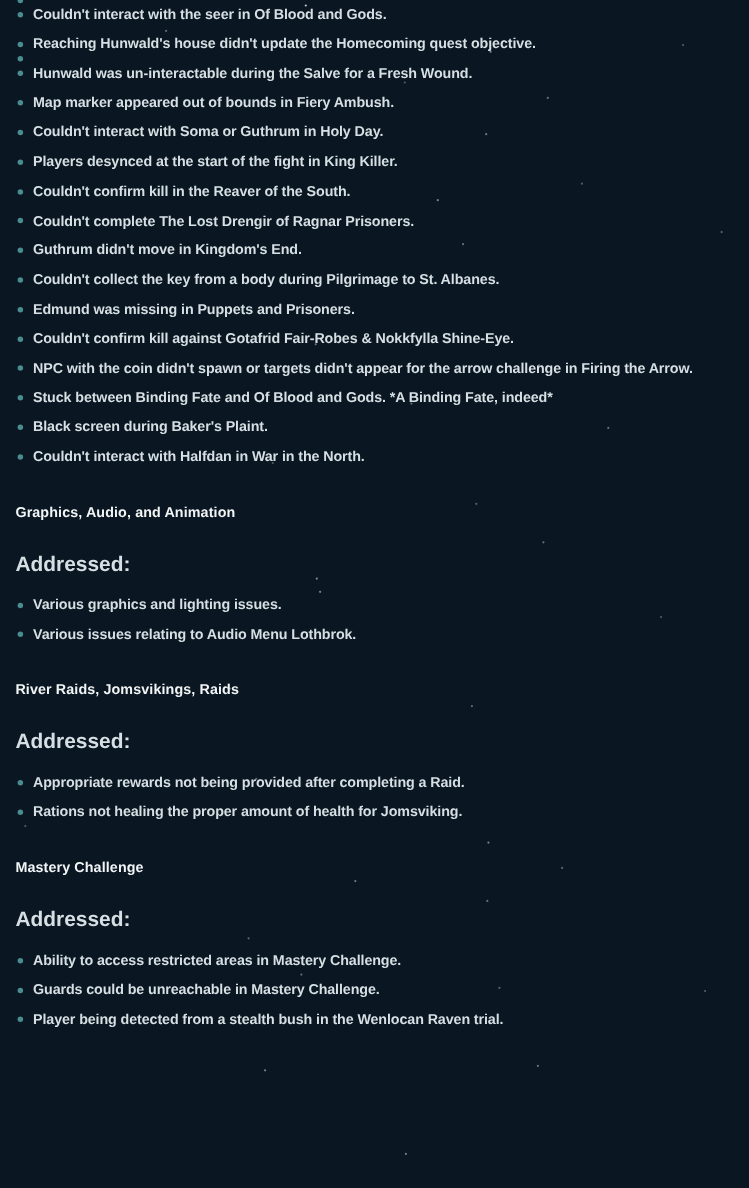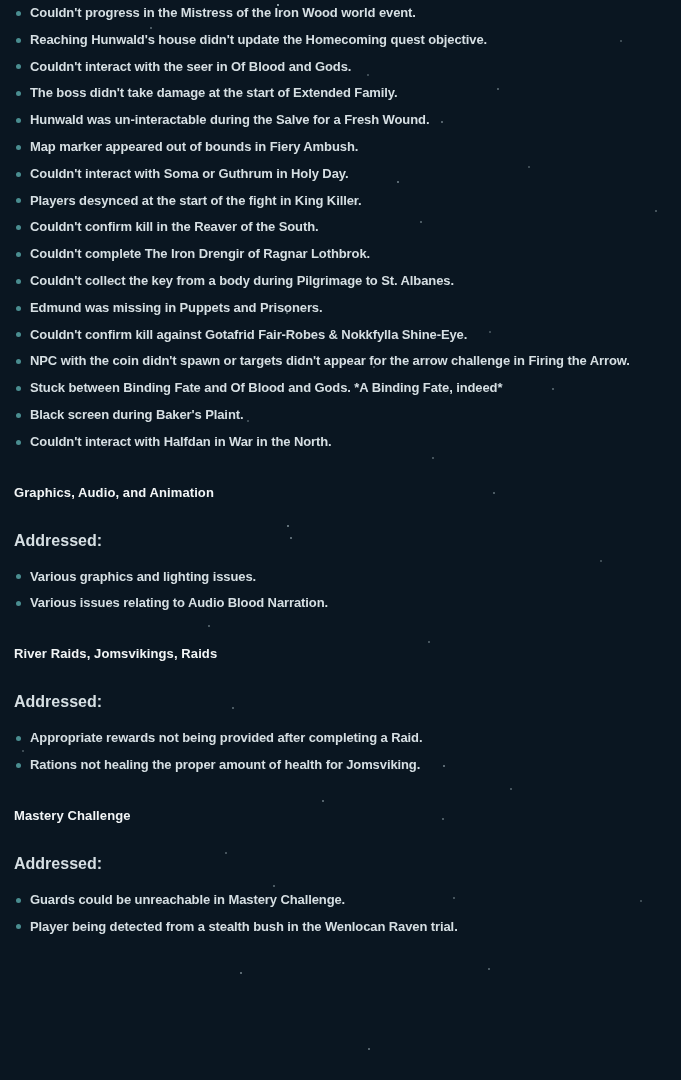--- a/index.html
+++ b/index.html
@@ -63,21 +63,21 @@
   h2.section-heading {
     margin: 26px 0 0 14px;
     font-size: 13px;
     line-height: 22px;
     font-weight: 700;
     letter-spacing: 0.1px;
     color: var(--heading-text, #f2f5f6);
   }
   p.addressed {
     margin: 28px 0 0 14px;
-    font-size: 16px;
+    font-size: 19px;
     line-height: 18px;
     font-weight: 700;
     color: var(--body-text, #d6dfe3);
   }
   section .bug-list {
     margin-top: 14px;
   }
   section:first-child .bug-list {
     margin-top: 0;
   }
@@ -123,61 +123,63 @@
       <span class="star" style="left: 620px; top: 40px; opacity: 0.35;"></span>
       <span class="star" style="left: 655px; top: 210px; opacity: 0.4;"></span>
       <span class="star" style="left: 600px; top: 560px; opacity: 0.35;"></span>
       <span class="star" style="left: 640px; top: 900px; opacity: 0.35;"></span>
     </div>
 
   <div class="content">
 
     <section>
       <ul class="bug-list">
-          <li><span class="dot"></span><span>Couldn't progress in the Mistress of the Iron Wood world event.</span></li>
+          <li><span class="dot"></span></li>
+          <li><span class="dot"></span><span>Couldn't interact with the seer in Of Blood and Gods.</span></li>
           <li><span class="dot"></span><span>Reaching Hunwald's house didn't update the Homecoming quest objective.</span></li>
-          <li><span class="dot"></span><span>Couldn't interact with the seer in Of Blood and Gods.</span></li>
-          <li><span class="dot"></span><span>The boss didn't take damage at the start of Extended Family.</span></li>
+          <li><span class="dot"></span></li>
           <li><span class="dot"></span><span>Hunwald was un-interactable during the Salve for a Fresh Wound.</span></li>
           <li><span class="dot"></span><span>Map marker appeared out of bounds in Fiery Ambush.</span></li>
           <li><span class="dot"></span><span>Couldn't interact with Soma or Guthrum in Holy Day.</span></li>
           <li><span class="dot"></span><span>Players desynced at the start of the fight in King Killer.</span></li>
           <li><span class="dot"></span><span>Couldn't confirm kill in the Reaver of the South.</span></li>
-          <li><span class="dot"></span><span>Couldn't complete The Iron Drengir of Ragnar Lothbrok.</span></li>
+          <li><span class="dot"></span><span>Couldn't complete The Lost Drengir of Ragnar Prisoners.</span></li>
+          <li><span class="dot"></span><span>Guthrum didn't move in Kingdom's End.</span></li>
           <li><span class="dot"></span><span>Couldn't collect the key from a body during Pilgrimage to St. Albanes.</span></li>
           <li><span class="dot"></span><span>Edmund was missing in Puppets and Prisoners.</span></li>
           <li><span class="dot"></span><span>Couldn't confirm kill against Gotafrid Fair-Robes &amp; Nokkfylla Shine-Eye.</span></li>
           <li><span class="dot"></span><span>NPC with the coin didn't spawn or targets didn't appear for the arrow challenge in Firing the Arrow.</span></li>
           <li><span class="dot"></span><span>Stuck between Binding Fate and Of Blood and Gods. *A Binding Fate, indeed*</span></li>
           <li><span class="dot"></span><span>Black screen during Baker's Plaint.</span></li>
           <li><span class="dot"></span><span>Couldn't interact with Halfdan in War in the North.</span></li>
         </ul>
     </section>
 
     <section>
       <h2 class="section-heading">Graphics, Audio, and Animation</h2>
       <p class="addressed">Addressed:</p>
       <ul class="bug-list">
           <li><span class="dot"></span><span>Various graphics and lighting issues.</span></li>
-          <li><span class="dot"></span><span>Various issues relating to Audio Blood Narration.</span></li>
+          <li><span class="dot"></span><span>Various issues relating to Audio Menu Lothbrok.</span></li>
         </ul>
     </section>
 
     <section>
       <h2 class="section-heading">River Raids, Jomsvikings, Raids</h2>
       <p class="addressed">Addressed:</p>
       <ul class="bug-list">
           <li><span class="dot"></span><span>Appropriate rewards not being provided after completing a Raid.</span></li>
           <li><span class="dot"></span><span>Rations not healing the proper amount of health for Jomsviking.</span></li>
         </ul>
     </section>
 
     <section>
       <h2 class="section-heading">Mastery Challenge</h2>
       <p class="addressed">Addressed:</p>
       <ul class="bug-list">
+          <li><span class="dot"></span><span>Ability to access restricted areas in Mastery Challenge.</span></li>
           <li><span class="dot"></span><span>Guards could be unreachable in Mastery Challenge.</span></li>
           <li><span class="dot"></span><span>Player being detected from a stealth bush in the Wenlocan Raven trial.</span></li>
         </ul>
     </section>
 
   </div>
 </div>
 
 </body></html>

